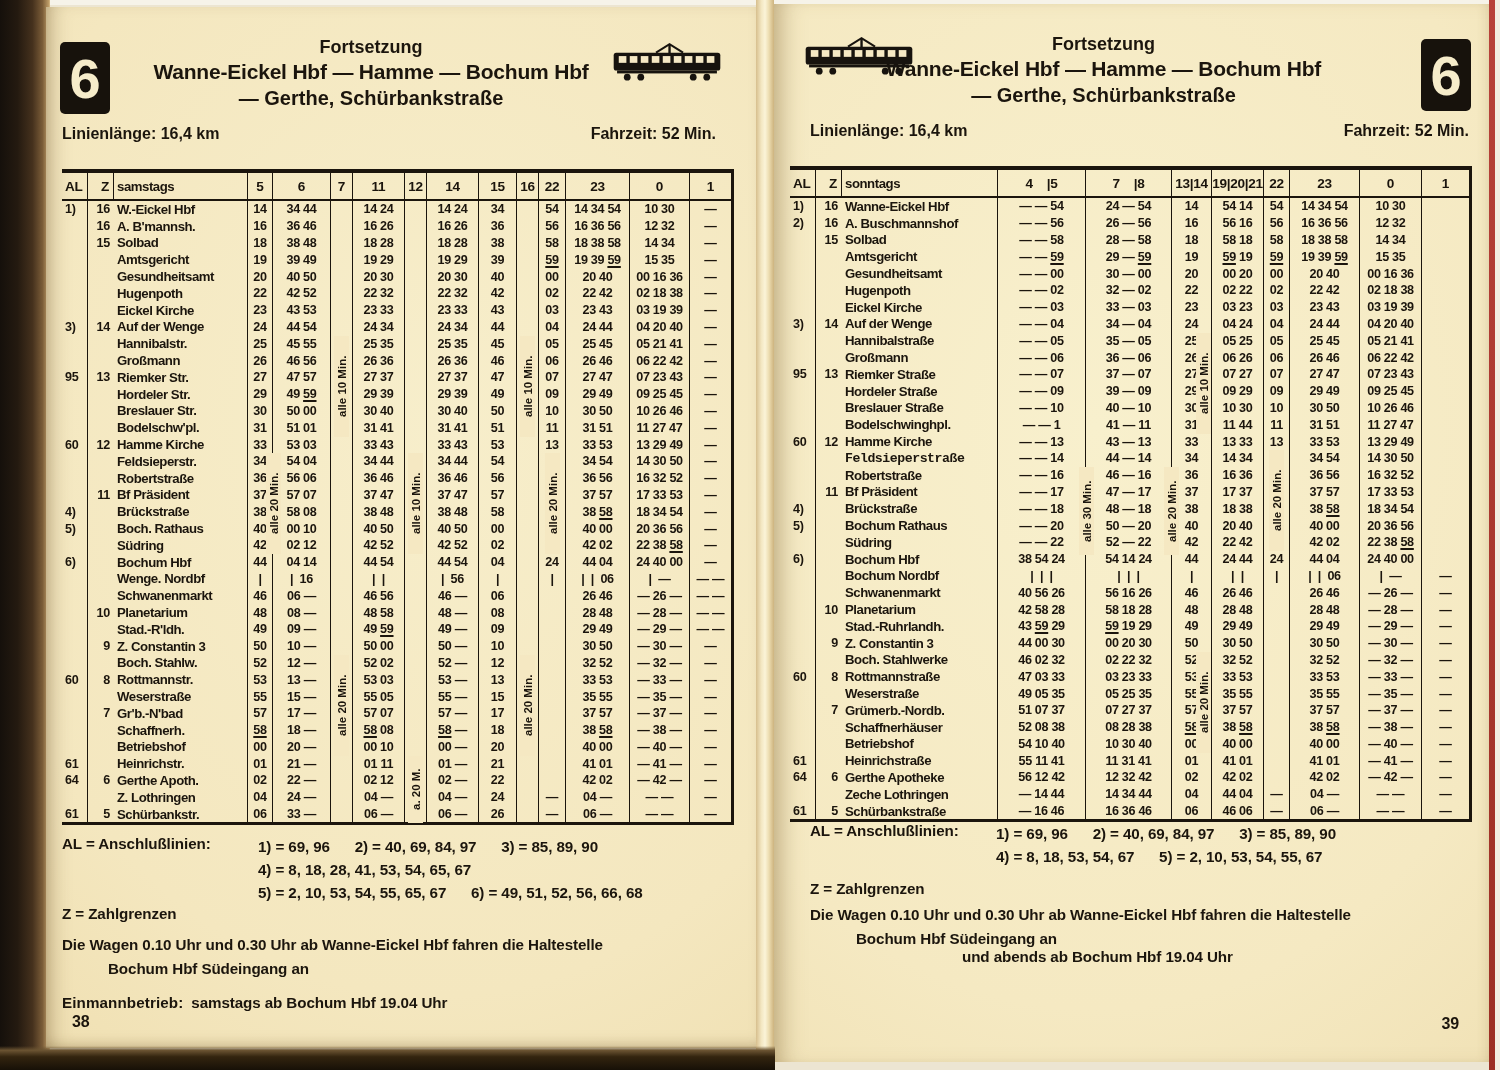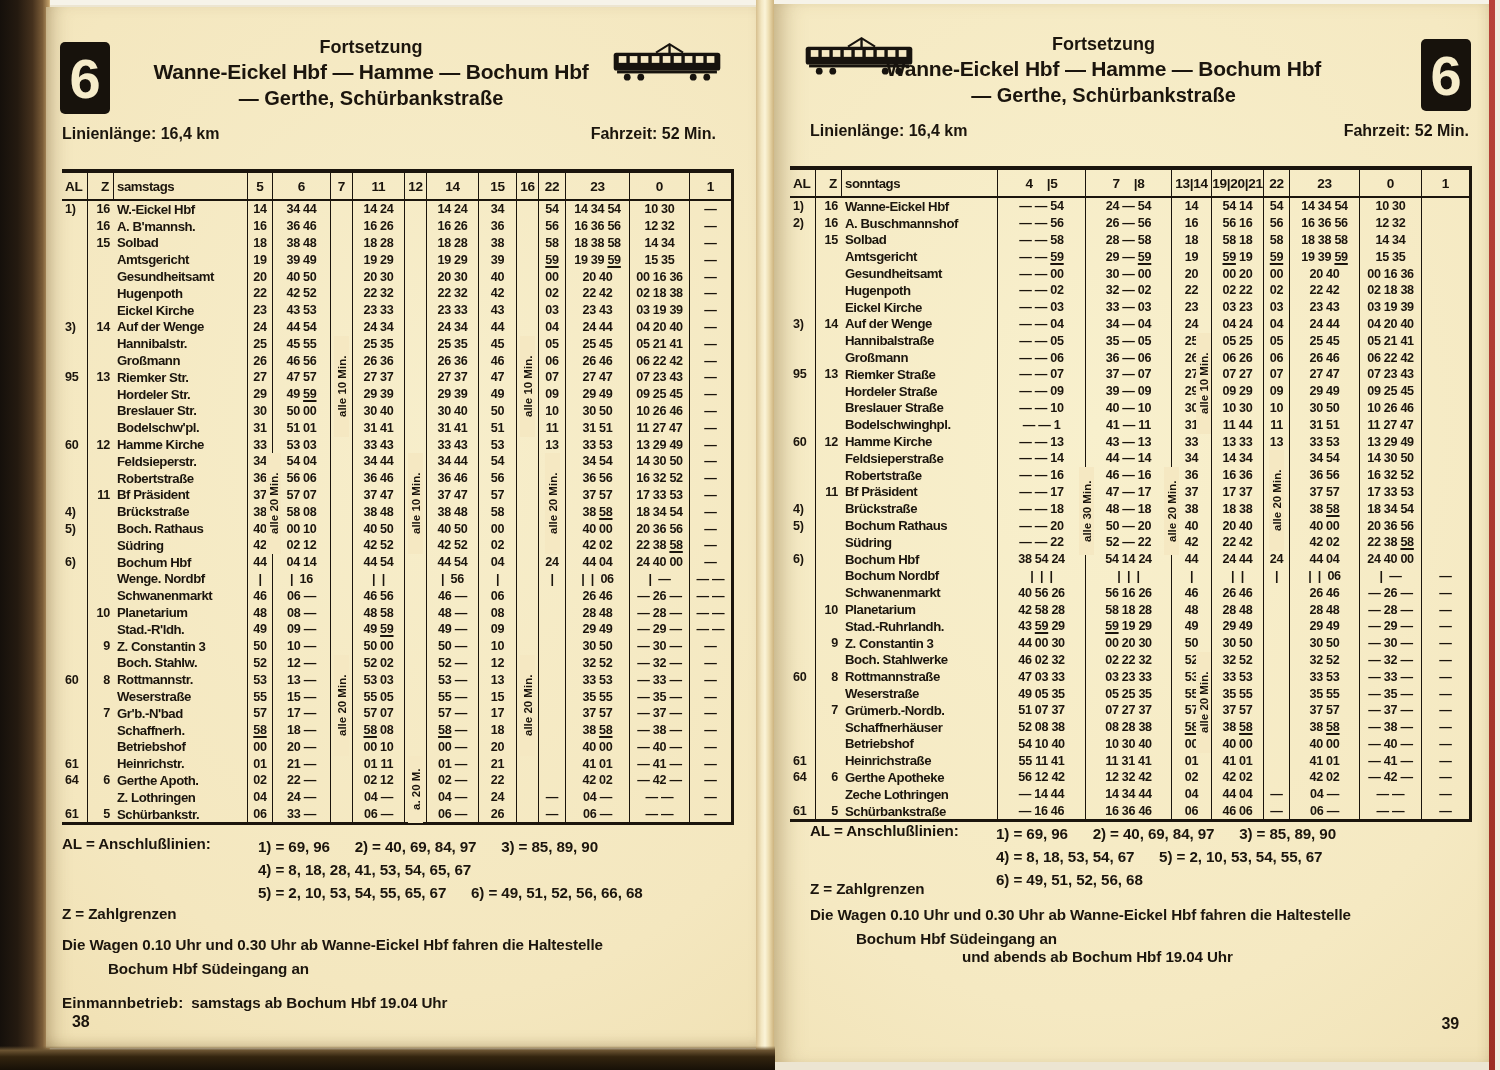--- a/index.html
+++ b/index.html
@@ -1031,21 +1031,21 @@
           <div class="c t bR" style="width: 40px;">33</div>
           <div class="c t bR" style="width: 52px;">13 33</div>
           <div class="c t bR" style="width: 26px;">13</div>
           <div class="c t bR" style="width: 70px;">33 53</div>
           <div class="c t bR" style="width: 62px;">13 29 49</div>
           <div class="c t bE" style="width: 50px;"></div>
         </div>
         <div class="tt-row">
           <div class="c al bR" style="width: 26px;"></div>
           <div class="c zz" style="width: 26px;"></div>
-          <div class="c nm bR" style="width: 156px;">Feldsieperstraße</div>
+          <div class="c nm bR" style="width: 156px; font-family: Liberation Mono, monospace;">Feldsieperstraße</div>
           <div class="c t bR" style="width: 88px;">— — 14</div>
           <div class="c t bR" style="width: 86px;">44 — 14</div>
           <div class="c t bR" style="width: 40px;">34</div>
           <div class="c t bR" style="width: 52px;">14 34</div>
           <div class="c t bR" style="width: 26px;">14</div>
           <div class="c t bR" style="width: 70px;">34 54</div>
           <div class="c t bR" style="width: 62px;">14 30 50</div>
           <div class="c t bE" style="width: 50px;"></div>
         </div>
         <div class="tt-row">
@@ -1327,21 +1327,20 @@
       <div class="vlab" style="left: 406px; top: 167px; height: 101px;">alle 10 Min.</div>
       <div class="vlab" style="left: 406px; top: 486px; height: 101px;">alle 20 Min.</div>
       <div class="vlab" style="left: 479px; top: 284px; height: 101px;">alle 20 Min.</div>
     </div>
 
   <div class="fnote" style="top:818px;left:36px;right:16px;">
     <span class="fl flR">AL = Anschlußlinien:</span>
     <div class="fll">
       <div>1) = 69, 96      2) = 40, 69, 84, 97      3) = 85, 89, 90</div>
       <div>4) = 8, 18, 53, 54, 67      5) = 2, 10, 53, 54, 55, 67</div>
-      <div>6) = 49, 51, 52, 56, 68</div>
     </div>
   </div>
   <div class="zline" style="top:876px;left:36px;">Z = Zahlgrenzen</div>
   <div class="noteP" style="top:899px;left:36px;right:16px;">
     <div>Die Wagen 0.10 Uhr und 0.30 Uhr ab Wanne-Eickel Hbf fahren die Haltestelle</div>
     <div class="ind">Bochum Hbf Südeingang an</div>
   </div>
   <div class="embP" style="top:941px;left:36px;right:16px;">
     <div class="ind2">und abends ab Bochum Hbf 19.04 Uhr</div>
   </div>

